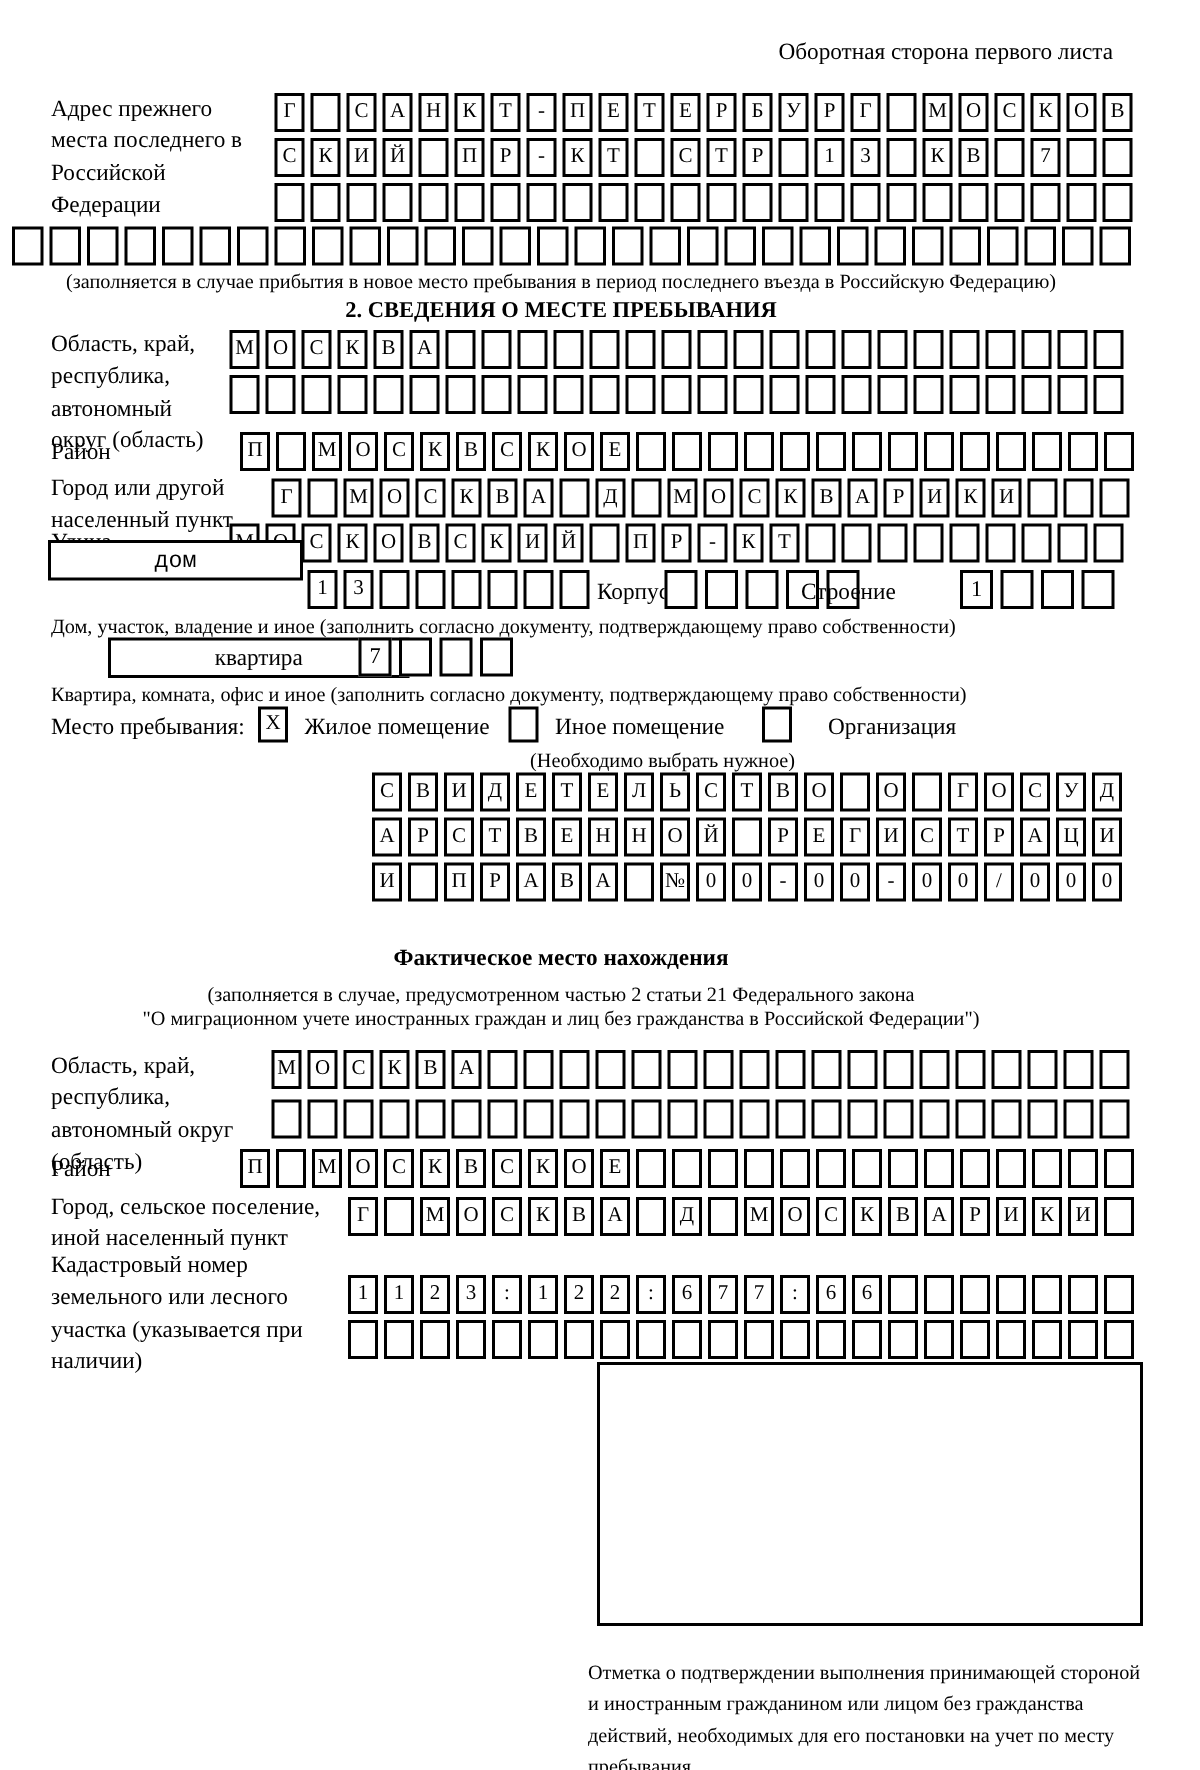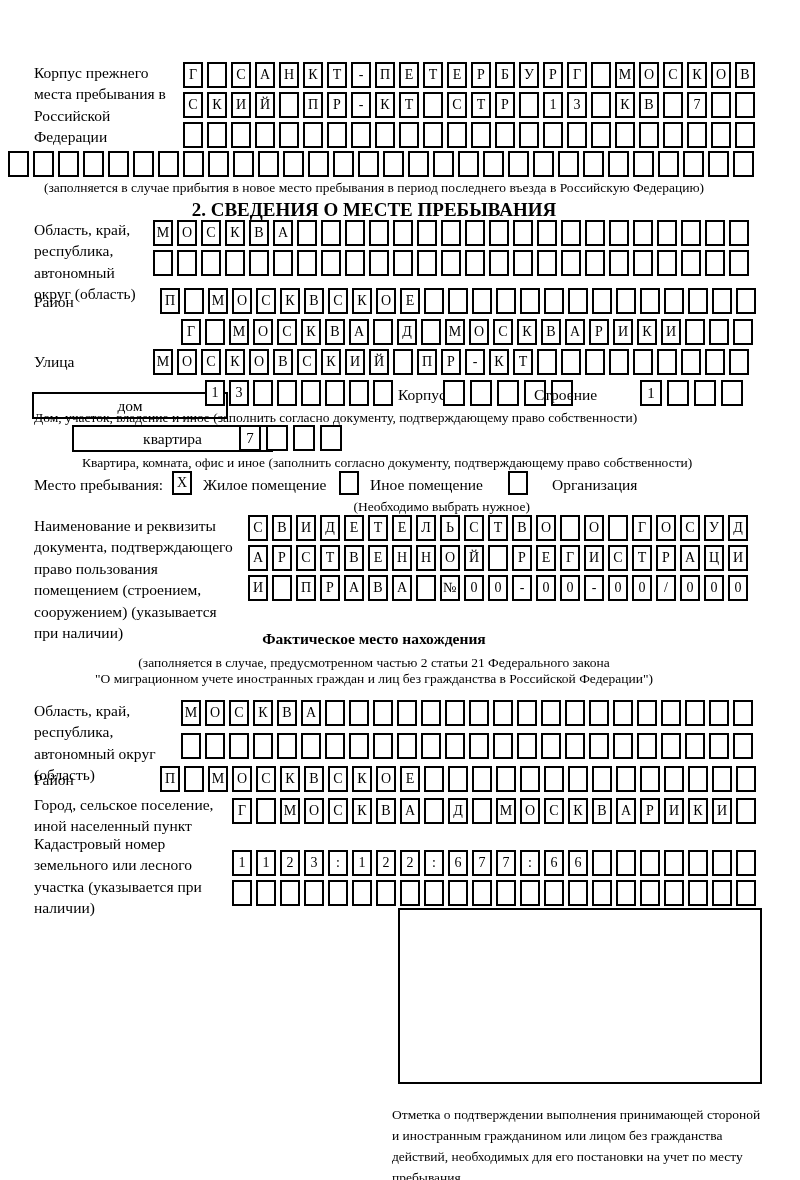--- a/index.html
+++ b/index.html
@@ -22,22 +22,23 @@
             display:flex;align-items:center;justify-content:center;font-size:15.5px;}
   .chk{position:absolute;width:20px;height:24px;border:2px solid #000;box-sizing:border-box;background:#fff;
        display:flex;align-items:center;justify-content:center;font-size:14px;}
   .mark-box{position:absolute;border:2px solid #000;box-sizing:border-box;background:#fff;}
 </style>
 </head>
 <body>
 
 <div class="page">
 
-
-  <div class="abs lbl" style="top:62px;left:34px;width:146px;">Корпус прежнего места пребывания в Российской Федерации</div>
+  <div class="abs lbl" style="top:24px;right:58px;">Оборотная сторона первого листа</div>
+
+  <div class="abs lbl" style="top:62px;left:34px;width:146px;">Адрес прежнего места последнего в Российской Федерации</div>
   <div class="r tight" style="top:62px;left:183px;">
       <span class="cell">Г</span>
       <span class="cell"></span>
       <span class="cell">С</span>
       <span class="cell">А</span>
       <span class="cell">Н</span>
       <span class="cell">К</span>
       <span class="cell">Т</span>
       <span class="cell">-</span>
       <span class="cell">П</span>
@@ -136,21 +137,21 @@
       <span class="cell"></span>
       <span class="cell"></span>
       <span class="cell"></span>
       <span class="cell"></span>
       <span class="cell"></span>
       <span class="cell"></span>
       <span class="cell"></span>
     </div>
   <div class="abs cap center" style="top:180px;">(заполняется в случае прибытия в новое место пребывания в период последнего въезда в Российскую Федерацию)</div>
 
-  <div class="abs bold center" style="top:199px;font-size:19px;">2. СВЕДЕНИЯ О МЕСТЕ ПРЕБЫВАНИЯ</div>
+  <div class="abs bold center" style="top:199px;font-size:15px;">2. СВЕДЕНИЯ О МЕСТЕ ПРЕБЫВАНИЯ</div>
 
   <div class="abs lbl" style="top:219px;left:34px;width:114px;">Область, край, республика, автономный округ (область)</div>
   <div class="r tight" style="top:220px;left:153px;">
       <span class="cell">М</span>
       <span class="cell">О</span>
       <span class="cell">С</span>
       <span class="cell">К</span>
       <span class="cell">В</span>
       <span class="cell">А</span>
       <span class="cell"></span>
@@ -223,20 +224,21 @@
       <span class="cell"></span>
       <span class="cell"></span>
       <span class="cell"></span>
       <span class="cell"></span>
       <span class="cell"></span>
       <span class="cell"></span>
       <span class="cell"></span>
       <span class="cell"></span>
     </div>
 
+  <div class="abs lbl" style="top:315px;left:34px;width:140px;">Город или другой населенный пункт</div>
   <div class="r tight" style="top:319px;left:181px;">
       <span class="cell">Г</span>
       <span class="cell"></span>
       <span class="cell">М</span>
       <span class="cell">О</span>
       <span class="cell">С</span>
       <span class="cell">К</span>
       <span class="cell">В</span>
       <span class="cell">А</span>
       <span class="cell"></span>
@@ -279,21 +281,21 @@
       <span class="cell"></span>
       <span class="cell"></span>
       <span class="cell"></span>
       <span class="cell"></span>
       <span class="cell"></span>
       <span class="cell"></span>
       <span class="cell"></span>
       <span class="cell"></span>
     </div>
 
-  <div class="wide-box" style="top:392px;left:32px;width:196px;">дом</div>
+  <div class="wide-box" style="top:360px;left:32px;width:170px;font-family:Liberation Mono, monospace;">дом</div>
   <div class="r tight" style="top:380px;left:205px;">
       <span class="cell">1</span>
       <span class="cell">3</span>
       <span class="cell"></span>
       <span class="cell"></span>
       <span class="cell"></span>
       <span class="cell"></span>
       <span class="cell"></span>
       <span class="cell"></span>
     </div>
@@ -314,32 +316,31 @@
     </div>
   <div class="abs cap" style="top:410px;left:34px;">Дом, участок, владение и иное (заполнить согласно документу, подтверждающему право собственности)</div>
 
   <div class="wide-box" style="top:425px;left:32px;width:201px;margin-left:40px;">квартира</div>
   <div class="r" style="top:425px;left:239px;">
       <span class="cell">7</span>
       <span class="cell"></span>
       <span class="cell"></span>
       <span class="cell"></span>
     </div>
-  <div class="abs cap" style="top:455px;left:34px;margin-left:48px;">Квартира, комната, офис и иное (заполнить согласно документу, подтверждающему право собственности)</div>
+  <div class="abs cap" style="top:455px;left:34px;">Квартира, комната, офис и иное (заполнить согласно документу, подтверждающему право собственности)</div>
 
   <div class="abs lbl" style="top:474px;left:34px;">Место пребывания:</div>
   <div class="chk" style="top:471px;left:172px;">X</div>
   <div class="abs lbl" style="top:474px;left:203px;">Жилое помещение</div>
   <div class="chk" style="top:471px;left:339px;"></div>
   <div class="abs lbl" style="top:474px;left:370px;">Иное помещение</div>
   <div class="chk" style="top:471px;left:508px;"></div>
   <div class="abs lbl" style="top:474px;left:552px;">Организация</div>
   <div class="abs cap" style="top:499px;left:150px;width:380px;text-align:right;">(Необходимо выбрать нужное)</div>
 
-  <div class="abs lbl" style="top:515px;left:34px;width:210px;">Наименование и реквизиты документа, подтверждающего право пользования помещением (строением, сооружением) (указывается при наличии)</div>
   <div class="r tight" style="top:515px;left:248px;">
       <span class="cell">С</span>
       <span class="cell">В</span>
       <span class="cell">И</span>
       <span class="cell">Д</span>
       <span class="cell">Е</span>
       <span class="cell">Т</span>
       <span class="cell">Е</span>
       <span class="cell">Л</span>
       <span class="cell">Ь</span>

